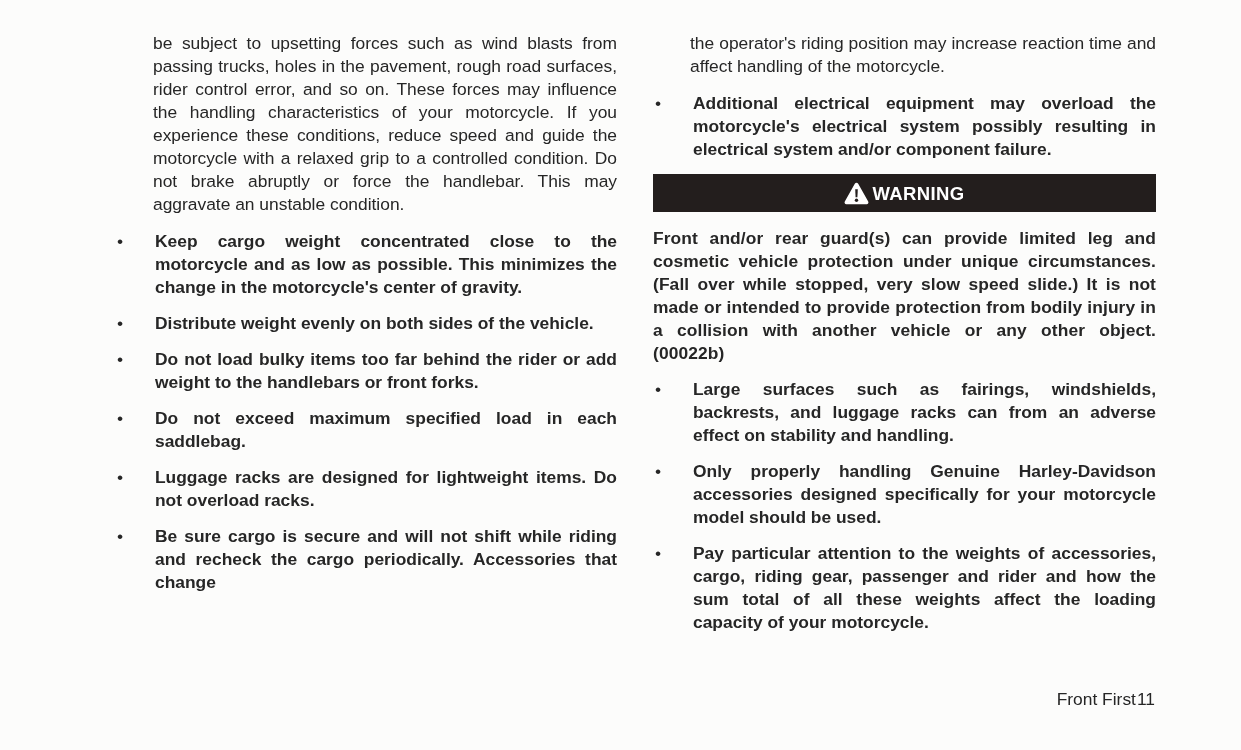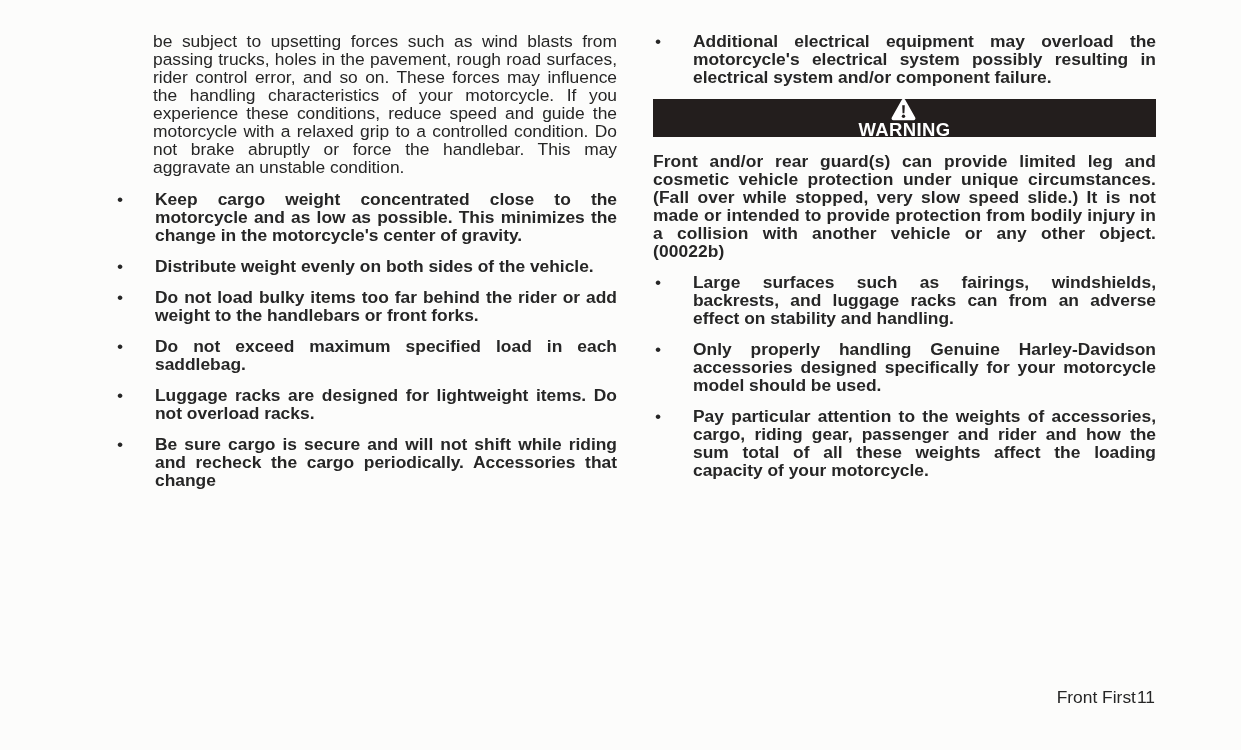--- a/index.html
+++ b/index.html
@@ -4,21 +4,21 @@
 <style>
   html, body { margin: 0; padding: 0; background: #e8e8e8; }
   .page {
     position: relative;
     width: 1241px;
     height: 750px;
     margin: 0 auto;
     background: #fcfcfb;
     font-family: "Liberation Sans", "DejaVu Sans", sans-serif;
     font-size: 17.4px;
-    line-height: 18px;
+    line-height: 23px;
     color: #262626;
     overflow: hidden;
   }
   .col { position: absolute; top: 32px; }
   .col-left  { left: 115px; width: 502px; }
   .col-right { left: 653px; width: 503px; }
 
   .para {
     margin: 0 0 14px 38px;
     text-align: justify;
@@ -42,21 +42,20 @@
     height: 38px;
     margin: 0 0 15px 0;
     background: #231e1d;
     color: #ffffff;
     display: flex;
     align-items: center;
     justify-content: center;
     font-weight: bold;
     font-size: 18.5px;
     letter-spacing: 0.4px;
-    flex-direction: column;
   }
   .warning-banner svg { display: block; margin-right: 3px; }
 
   .warning-body {
     margin: 1px 0 13px 0;
     font-weight: bold;
     text-align: justify;
     letter-spacing: 0.1px;
   }
 
@@ -98,20 +97,21 @@
       <span class="bullet-glyph">•</span>
       <span class="bullet-text">Luggage racks are designed for lightweight items. Do not overload racks.</span>
     </div>
     <div class="bullet-item">
       <span class="bullet-glyph">•</span>
       <span class="bullet-text">Be sure cargo is secure and will not shift while riding and recheck the cargo periodically. Accessories that change</span>
     </div>
   </div>
 
   <div class="col col-right">
+    <p class="para" style="margin-left:37px">the operator's riding position may increase reaction time and affect handling of the motorcycle.</p>
 
     <div class="bullet-item">
       <span class="bullet-glyph">•</span>
       <span class="bullet-text">Additional electrical equipment may overload the motor­cycle's electrical system possibly resulting in electrical system and/or component failure.</span>
     </div>
 
     <div class="warning-banner">
       <span style="display:inline-flex;">
         <svg width="25" height="23" viewBox="0 0 25 23" aria-hidden="true">
           <path d="M12.5 0.8 C13.2 0.8 13.8 1.2 14.2 1.8 L24.2 19.6 C24.9 20.8 24.1 22.3 22.7 22.3 L2.3 22.3 C0.9 22.3 0.1 20.8 0.8 19.6 L10.8 1.8 C11.2 1.2 11.8 0.8 12.5 0.8 Z" fill="#ffffff"></path>

